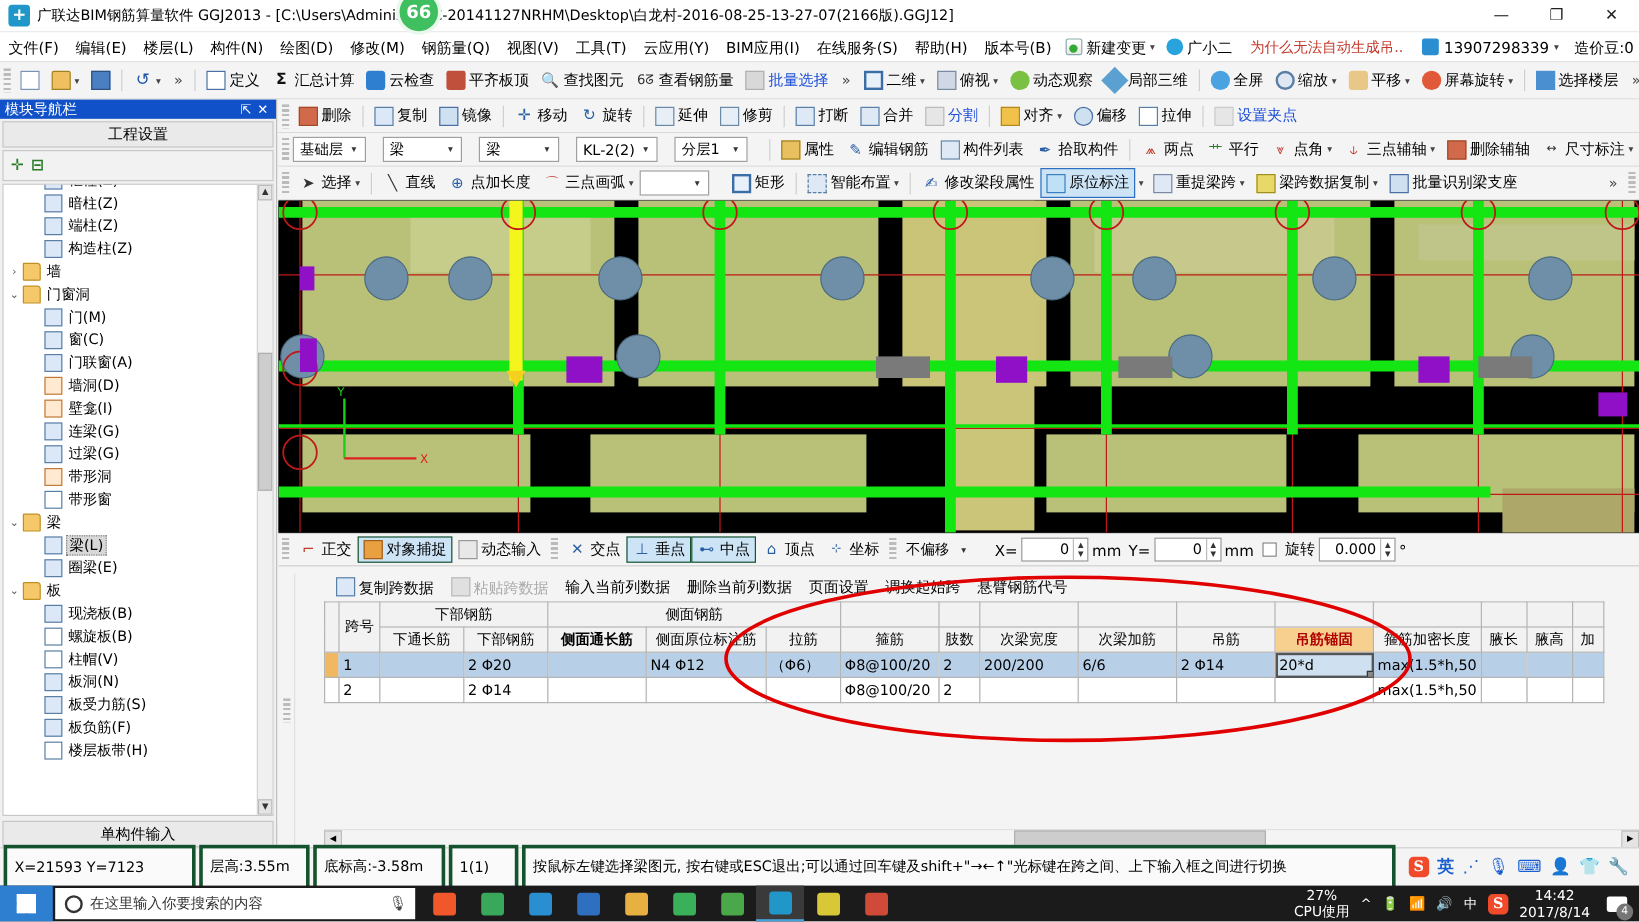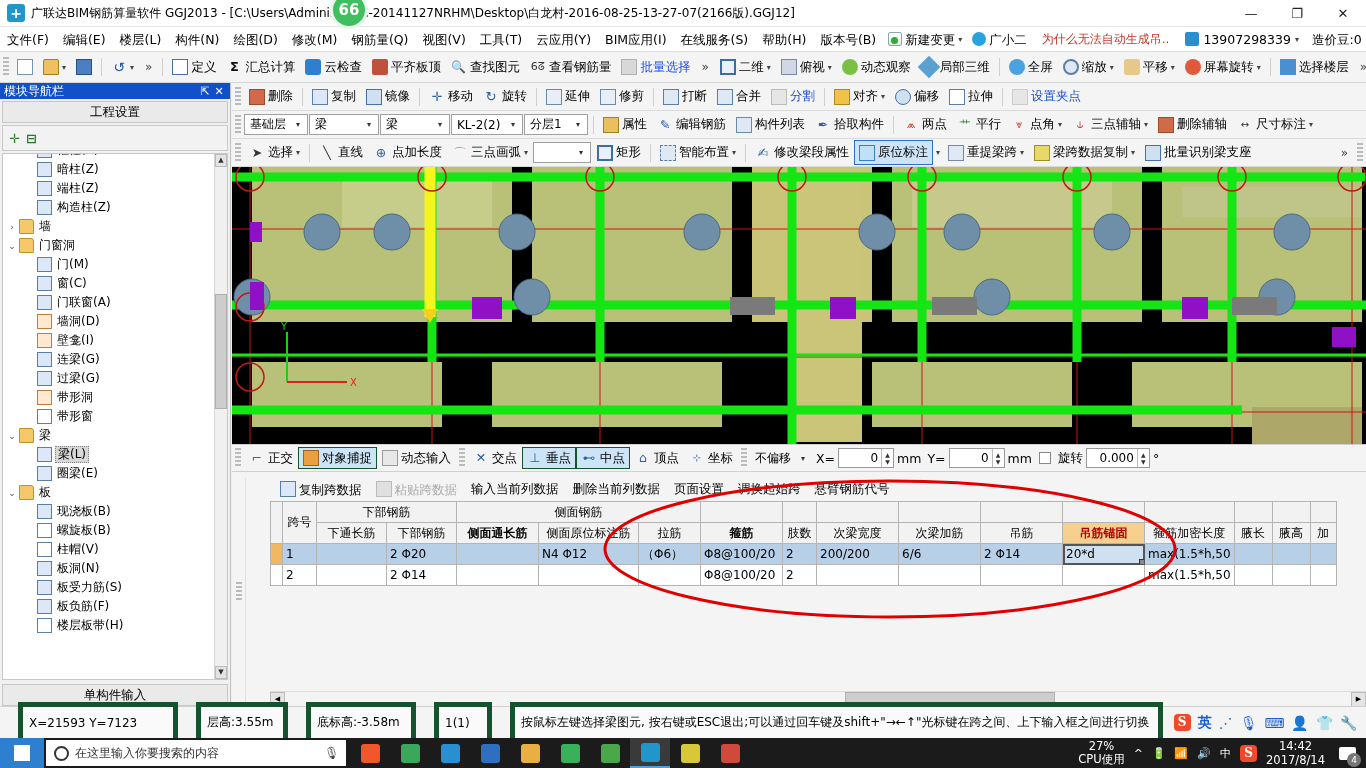--- a/index.html
+++ b/index.html
@@ -169,21 +169,21 @@
     position: absolute; left: 232px; top: 83px; right: 0; bottom: 62px;
     background: #f4f4f4;
   }
   .toolbar2, .toolbar3, .toolbar4 {
     height: 28px; background: #f4f4f4; border-bottom: 1px solid #dadada;
     display: flex; align-items: center; font-size: 12.5px;
   }
   .combo {
     height: 21px; border: 1px solid #a0a0a0; background: #fff;
     display: flex; align-items: center; padding: 0 2px 0 5px;
-    font-size: 12px; margin-right: 1px;
+    font-size: 12px; margin-right: 14px;
   }
   .combo .cv { flex: 1; white-space: nowrap; overflow: hidden; }
   .combo .cb { width: 14px; text-align: center; font-size: 8px; color: #333; }
 
   
   .canvas {
     position: relative; height: 277px; background: #000; overflow: hidden;
   }
   .canvas svg { display: block; }
 
@@ -258,22 +258,22 @@
     pointer-events: none; z-index: 25;
   }
 
   
   .statusbar {
     position: absolute; left: 0; bottom: 30px; width: 1366px; height: 32px;
     background: #f4f4f4; border-top: 1px solid #d0d0d0;
     display: flex; align-items: center; font-size: 12px;
   }
   .sb-cell {
-    height: 22px; border: 5px solid #14532d; background: #fafafa;
-    display: flex; align-items: center; padding: 16px 6px; margin-left: 18px;
+    height: 22px; border: 3px solid #14532d; background: #fafafa;
+    display: flex; align-items: center; padding: 16px 6px; margin-left: 3px;
     white-space: nowrap;
   }
   .sb-cell.msg { flex: 1; margin-right: 3px; }
   .sb-tray { display: flex; align-items: center; gap: 7px; padding: 0 8px; flex: none; }
   .tray-ico { font-size: 14px; }
   .sogou-s {
     width: 17px; height: 17px; background: #f04a2a; border-radius: 4px;
     color: #fff; font-size: 12px; font-weight: bold; text-align: center;
     line-height: 17px; font-family: "DejaVu Serif", serif;
   }
@@ -1061,21 +1061,21 @@
                   <th style="width: 38px;"></th>
                   <th style="width: 38px;"></th>
                   <th style="width: 26px;"></th>
                 </tr>
                 <tr>
                   <th style="width: 70px;">下通长筋</th>
                   <th style="width: 70px;">下部钢筋</th>
                   <th style="width: 82px; font-weight: bold;">侧面通长筋</th>
                   <th style="width: 100px;">侧面原位标注筋</th>
                   <th style="width: 62px;">拉筋</th>
-                  <th style="width: 82px; font-weight: bold;">箍筋</th>
+                  <th style="width: 82px;">箍筋</th>
                   <th style="width: 34px;">肢数</th>
                   <th style="width: 82px;">次梁宽度</th>
                   <th style="width: 82px;">次梁加筋</th>
                   <th style="width: 82px;">吊筋</th>
                   <th class="hl" style="width: 82px;">吊筋锚固</th>
                   <th style="width: 86px;">箍筋加密长度</th>
                   <th style="width: 38px;">腋长</th>
                   <th style="width: 38px;">腋高</th>
                   <th style="width: 26px;">加</th>
                 </tr>

